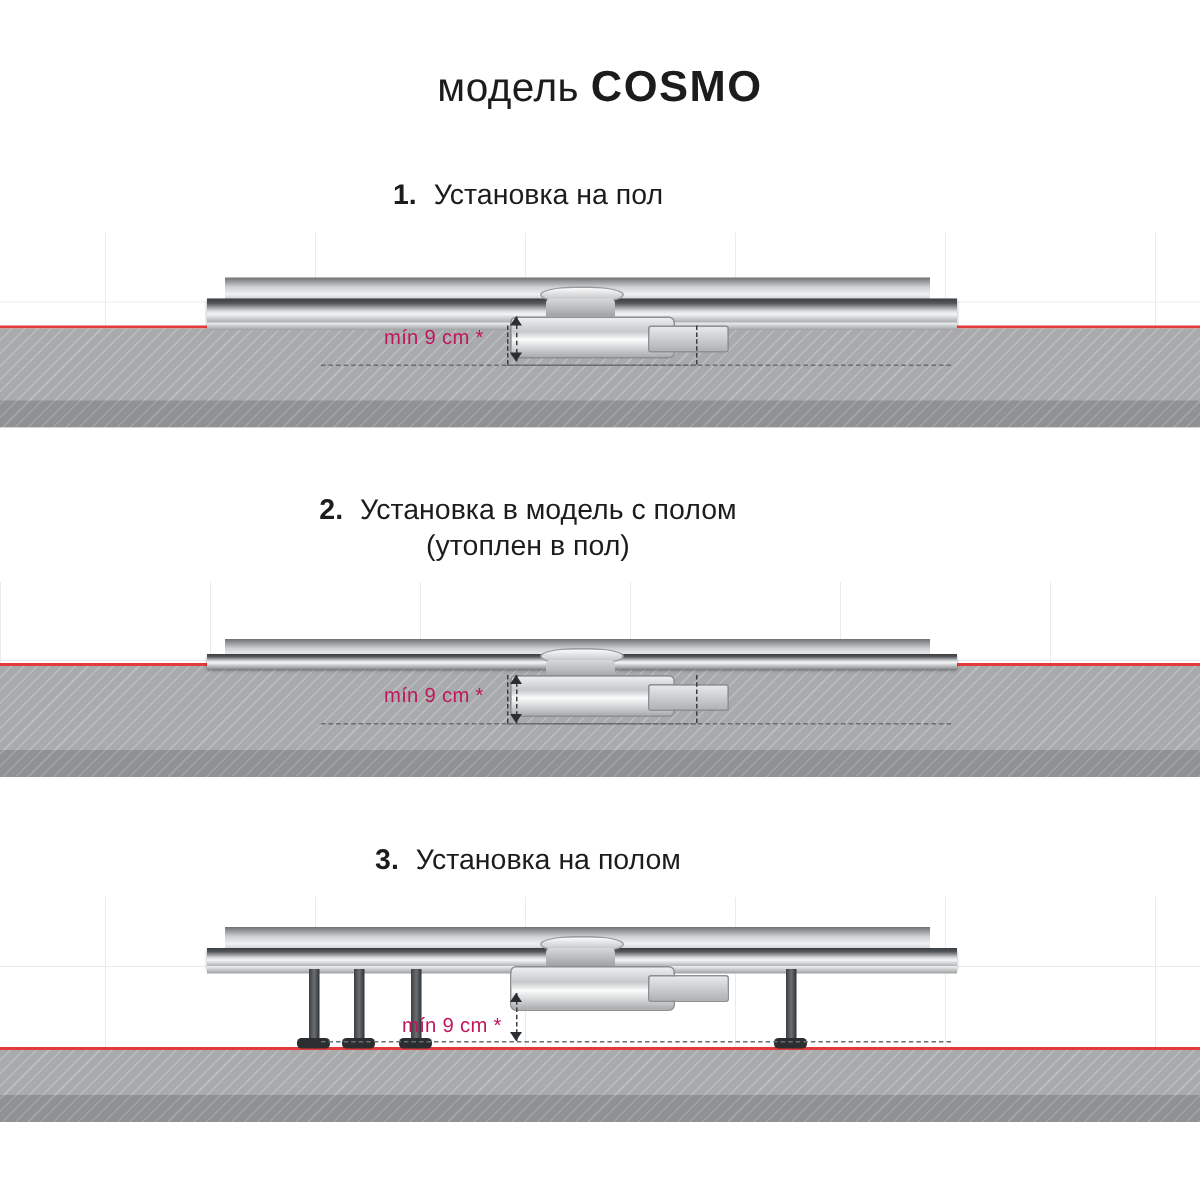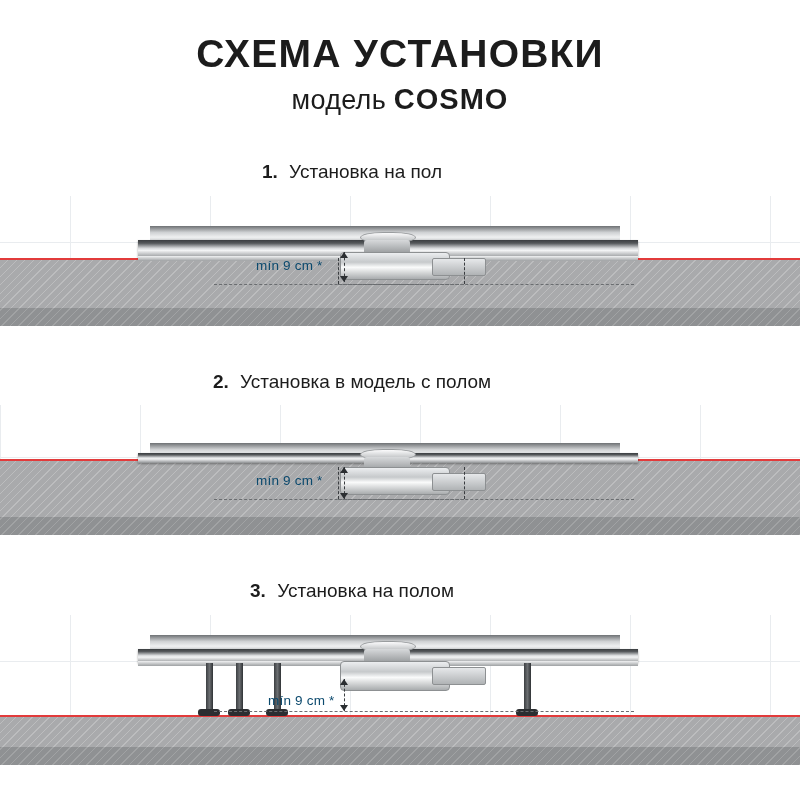--- a/index.html
+++ b/index.html
@@ -189,21 +189,21 @@
     width: 22px;
     height: 7px;
     background: #2b2e31;
     border-radius: 3px;
   }
 
   
   .dim {
     position: absolute;
     font-size: 13.5px;
-    color: #0c4a6e;
+    color: #be185d;
     letter-spacing: 0.2px;
     white-space: nowrap;
     z-index: 7;
   }
   .dim-line {
     position: absolute;
     border-left: 1px dashed #3a3d40;
     height: 34px;
     z-index: 7;
   }
@@ -220,21 +220,20 @@
     border-right: 4px solid transparent;
     z-index: 7;
   }
   .arrow-up { border-bottom: 6px solid #2b2e31; }
   .arrow-down { border-top: 6px solid #2b2e31; }
 </style>
 </head>
 <body>
 
 <div class="header">
-  <h1 class="title">СХЕМА УСТАНОВКИ</h1>
   <div class="subtitle">
     <span>модель</span>
     <span class="model">COSMO</span>
   </div>
 </div>
 
 <div class="section" style="margin-top:44px;">
   <div class="section-caption">
     <span class="num">1.</span>
     <span>Установка на пол</span>
@@ -265,20 +264,21 @@
     <div class="dim-line" style="left:344px; top:56px; height:30px;"></div>
     <div class="arrow-small arrow-up" style="left:340px; top:56px;"></div>
     <div class="arrow-small arrow-down" style="left:340px; top:80px;"></div>
   </div>
 </div>
 
 <div class="section" style="margin-top:44px;">
   <div class="section-caption">
     <span class="num">2.</span>
     <span>Установка в модель с полом</span>
+    <span class="line2">(утоплен в пол)</span>
   </div>
 
   <div class="scene" style="height:130px; margin-top:12px;">
     <div class="tiles offset"></div>
 
     <div class="floor-top-red" style="top:54px;"></div>
     <div class="floor" style="top:56px; height:74px;"></div>
     <div class="floor-lip" style="top:112px;"></div>
 
     <div class="tray-top" style="left:150px; top:38px; width:470px; height:16px;"></div>

